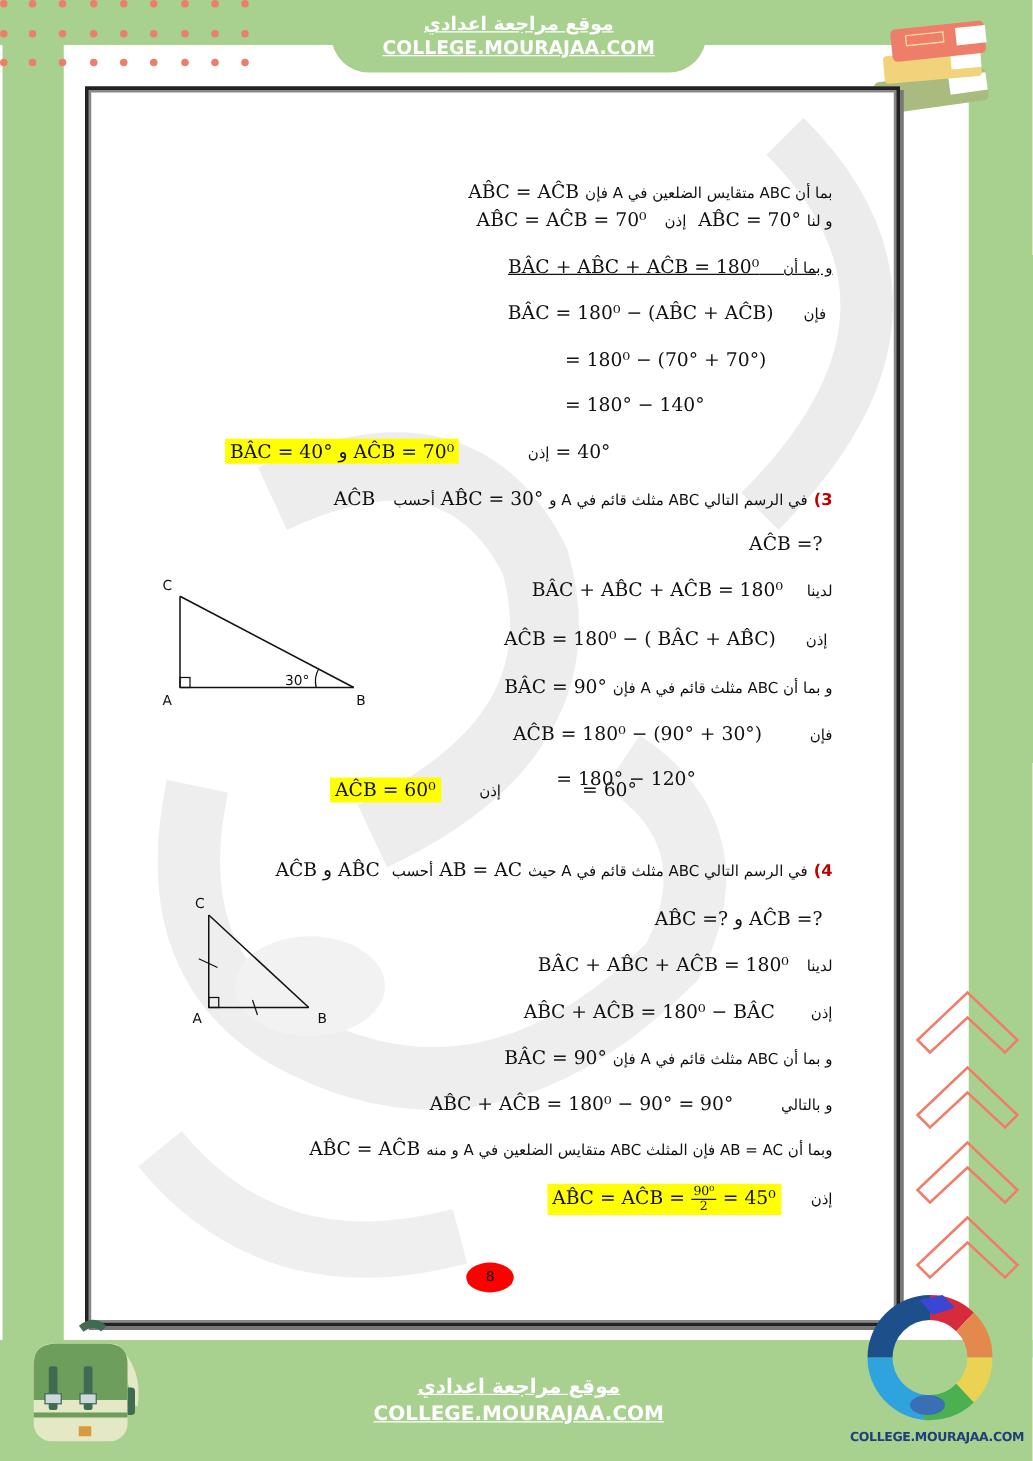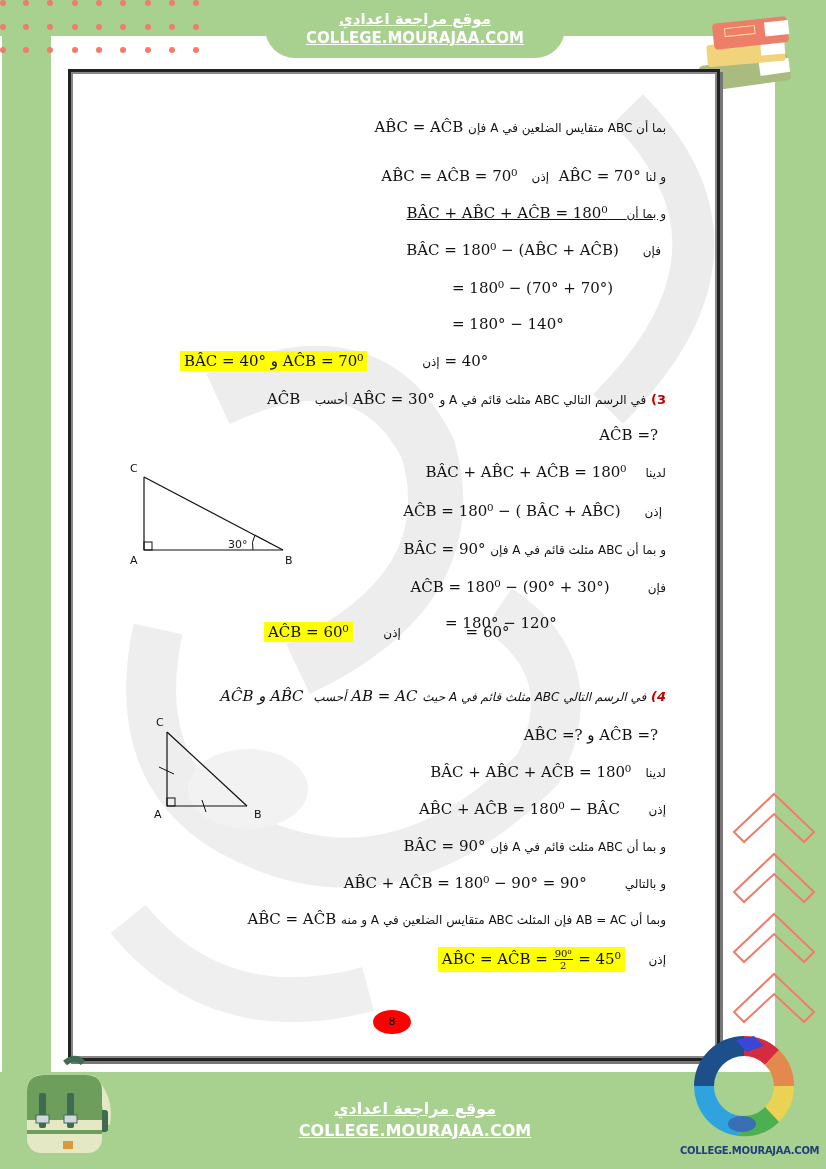--- a/index.html
+++ b/index.html
@@ -79,21 +79,21 @@
 
 <svg class="watermark" viewBox="0 0 650 990">
   <path d="M560 40 Q 700 180 540 340" stroke="#ececec" stroke-width="42" fill="none"></path>
   <path d="M150 330 Q 300 260 360 380 Q 400 520 230 600" stroke="#ededed" stroke-width="55" fill="none"></path>
   <path d="M90 560 Q 60 700 160 760 Q 320 850 470 700 Q 520 600 430 540" stroke="#eeeeee" stroke-width="50" fill="none"></path>
   <path d="M60 850 Q 150 960 300 920" stroke="#efefef" stroke-width="45" fill="none"></path>
   <ellipse cx="180" cy="720" rx="60" ry="40" fill="#f2f2f2"></ellipse>
 </svg>
 
 <div>
-  <div class="line" style="right:160px;top:118px;">
+  <div class="line" style="right:160px;top:144px;">
     <span class="ar">بما أن ABC متقايس الضلعين في A فإن</span> <span class="m">AB̂C = AĈB</span>
   </div>
   <div class="line" style="right:160px;top:167px;">
     <span class="ar">و لنا</span> <span class="m">AB̂C = 70°</span>&nbsp;&nbsp;<span class="ar">إذن</span>&nbsp;&nbsp;&nbsp;<span class="m">AB̂C = AĈB = 70⁰</span>
   </div>
   <div class="line" style="right:160px;top:204px;text-decoration:underline;">
     <span class="ar">و بما أن</span>&nbsp;&nbsp;&nbsp;&nbsp;<span class="m">BÂC + AB̂C + AĈB = 180⁰</span>
   </div>
   <div class="line" style="right:165px;top:241px;">
     <span class="ar">فإن</span>&nbsp;&nbsp;&nbsp;&nbsp;&nbsp;<span class="m">BÂC = 180⁰ − (AB̂C + AĈB)</span>
@@ -151,21 +151,21 @@
     <span class="m">= 180° − 120°</span>
   </div>
   <div class="line" style="left:264px;top:623px;direction:ltr;">
     <span class="m hl">AĈB = 60⁰</span>
     <span class="ar" style="margin-left:26px;">إذن</span>
     <span class="m" style="margin-left:60px;">= 60°</span>
   </div>
 </div>
 
 <div>
-  <div class="line" style="right:160px;top:687px;font-style:italic;">
+  <div class="line" style="right:160px;top:687px;">
     <span class="num">4)</span>
     <span class="ar">في الرسم التالي ABC مثلث قائم في A حيث</span>
     <span class="m">AB = AC</span>
     <span class="ar">أحسب</span>&nbsp;
     <span class="m">AĈB  و  AB̂C</span>
   </div>
   <div class="line" style="right:168px;top:726px;">
     <span class="m">AB̂C =?  و  AĈB =?</span>
   </div>
 

